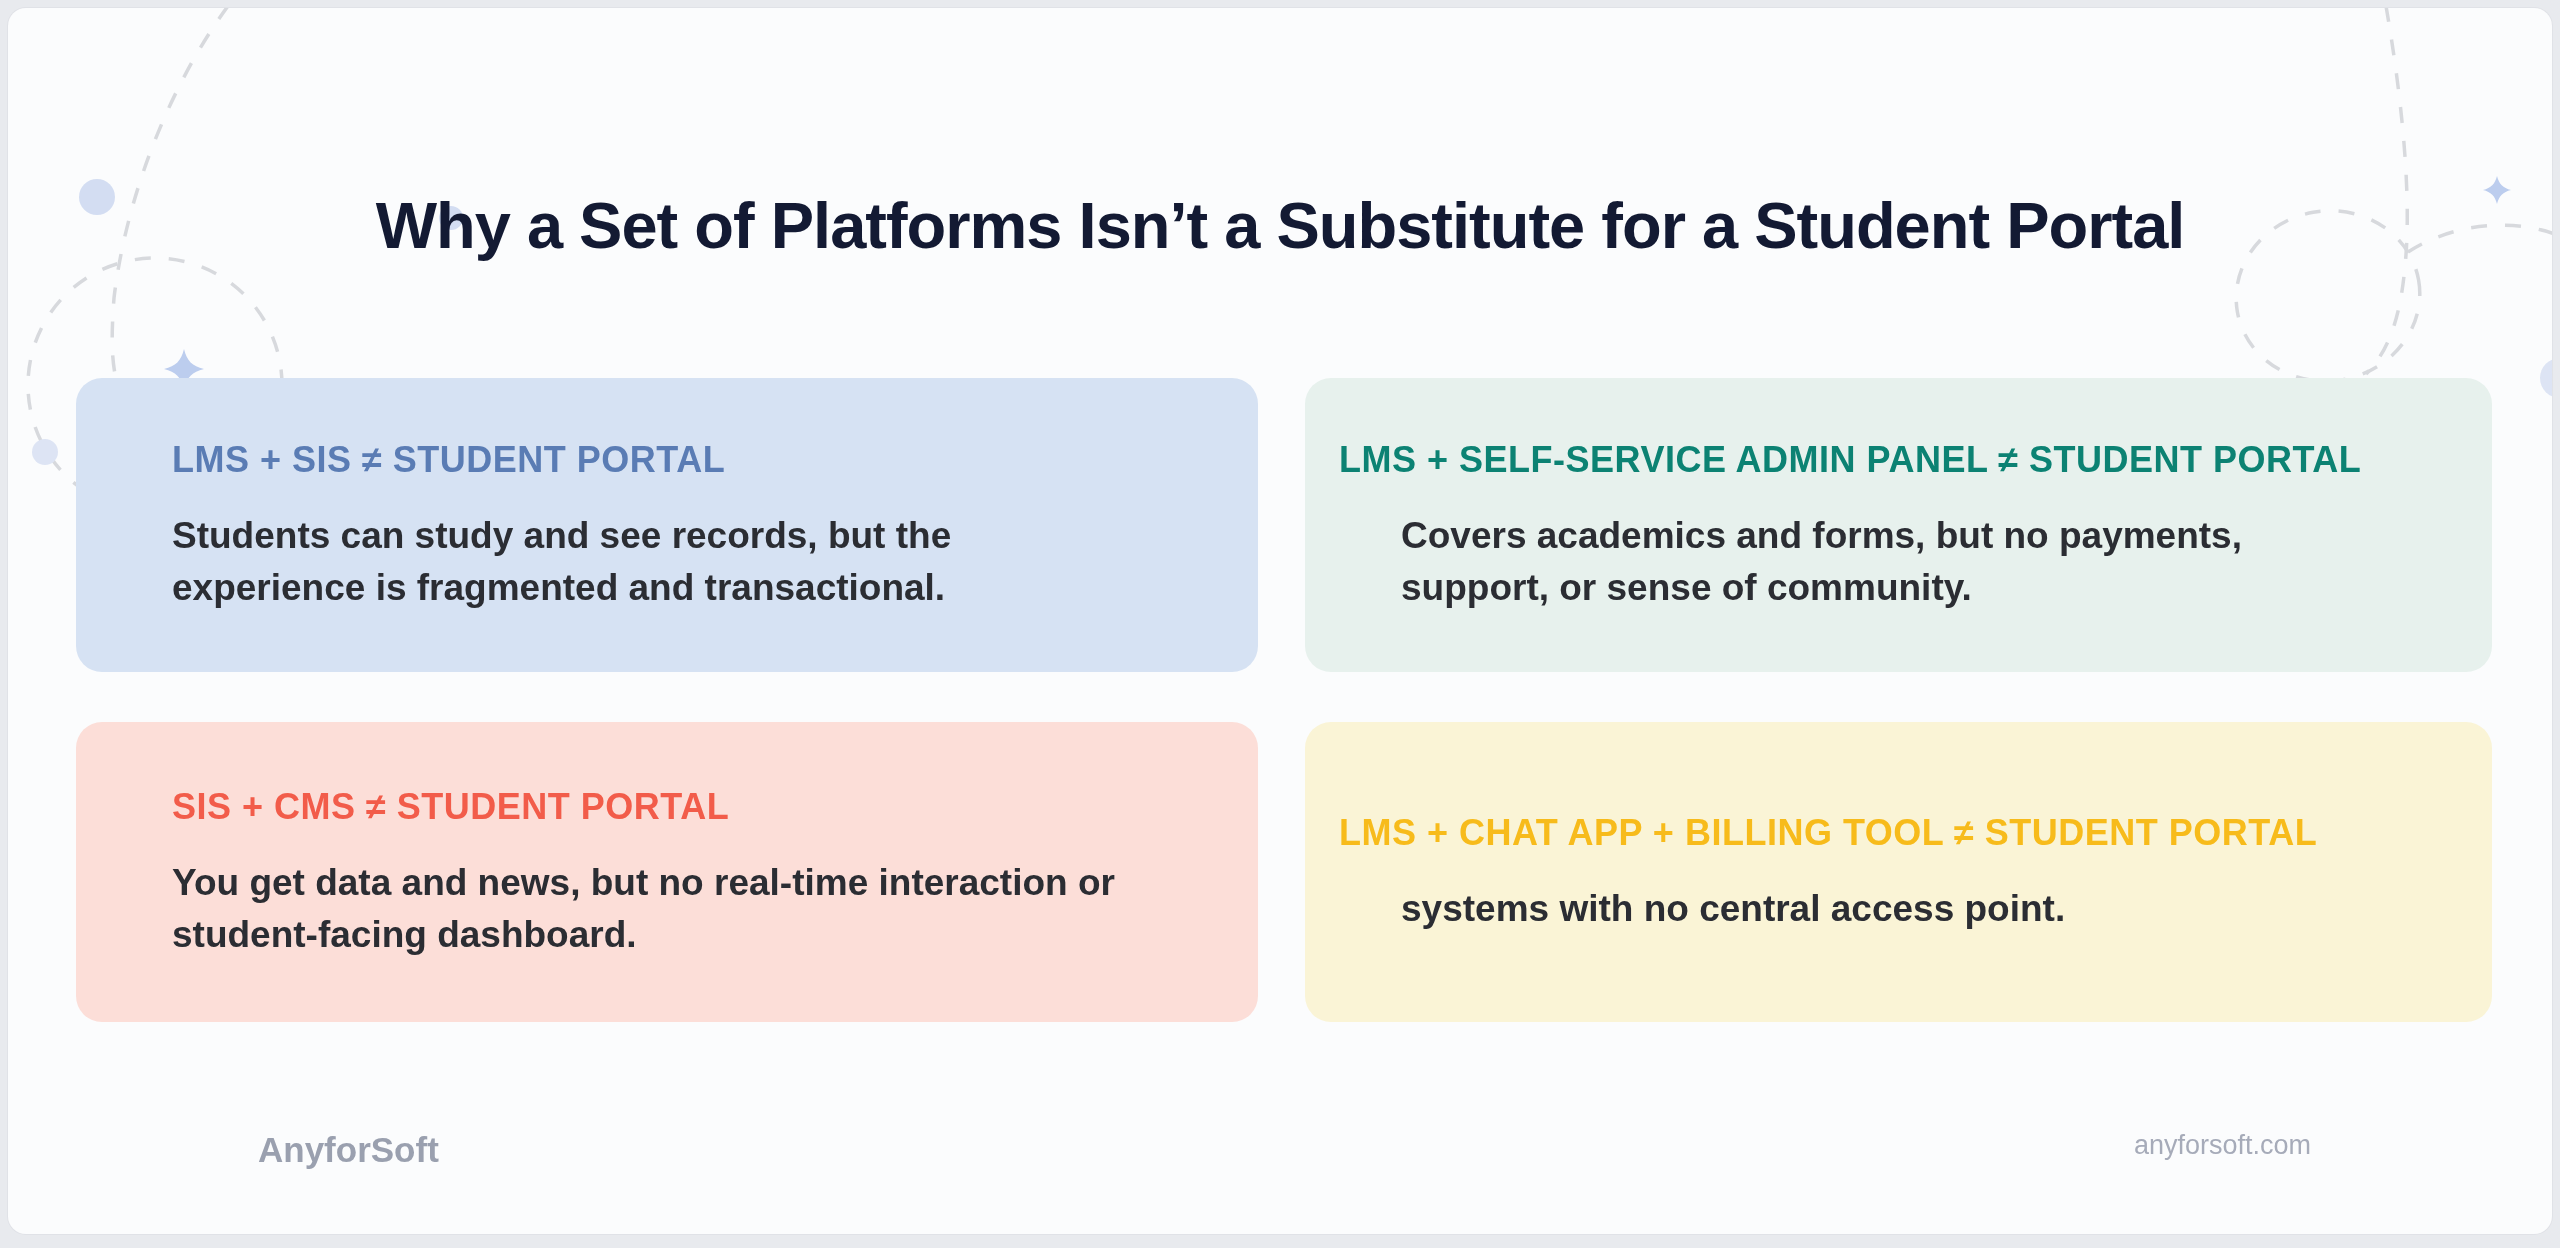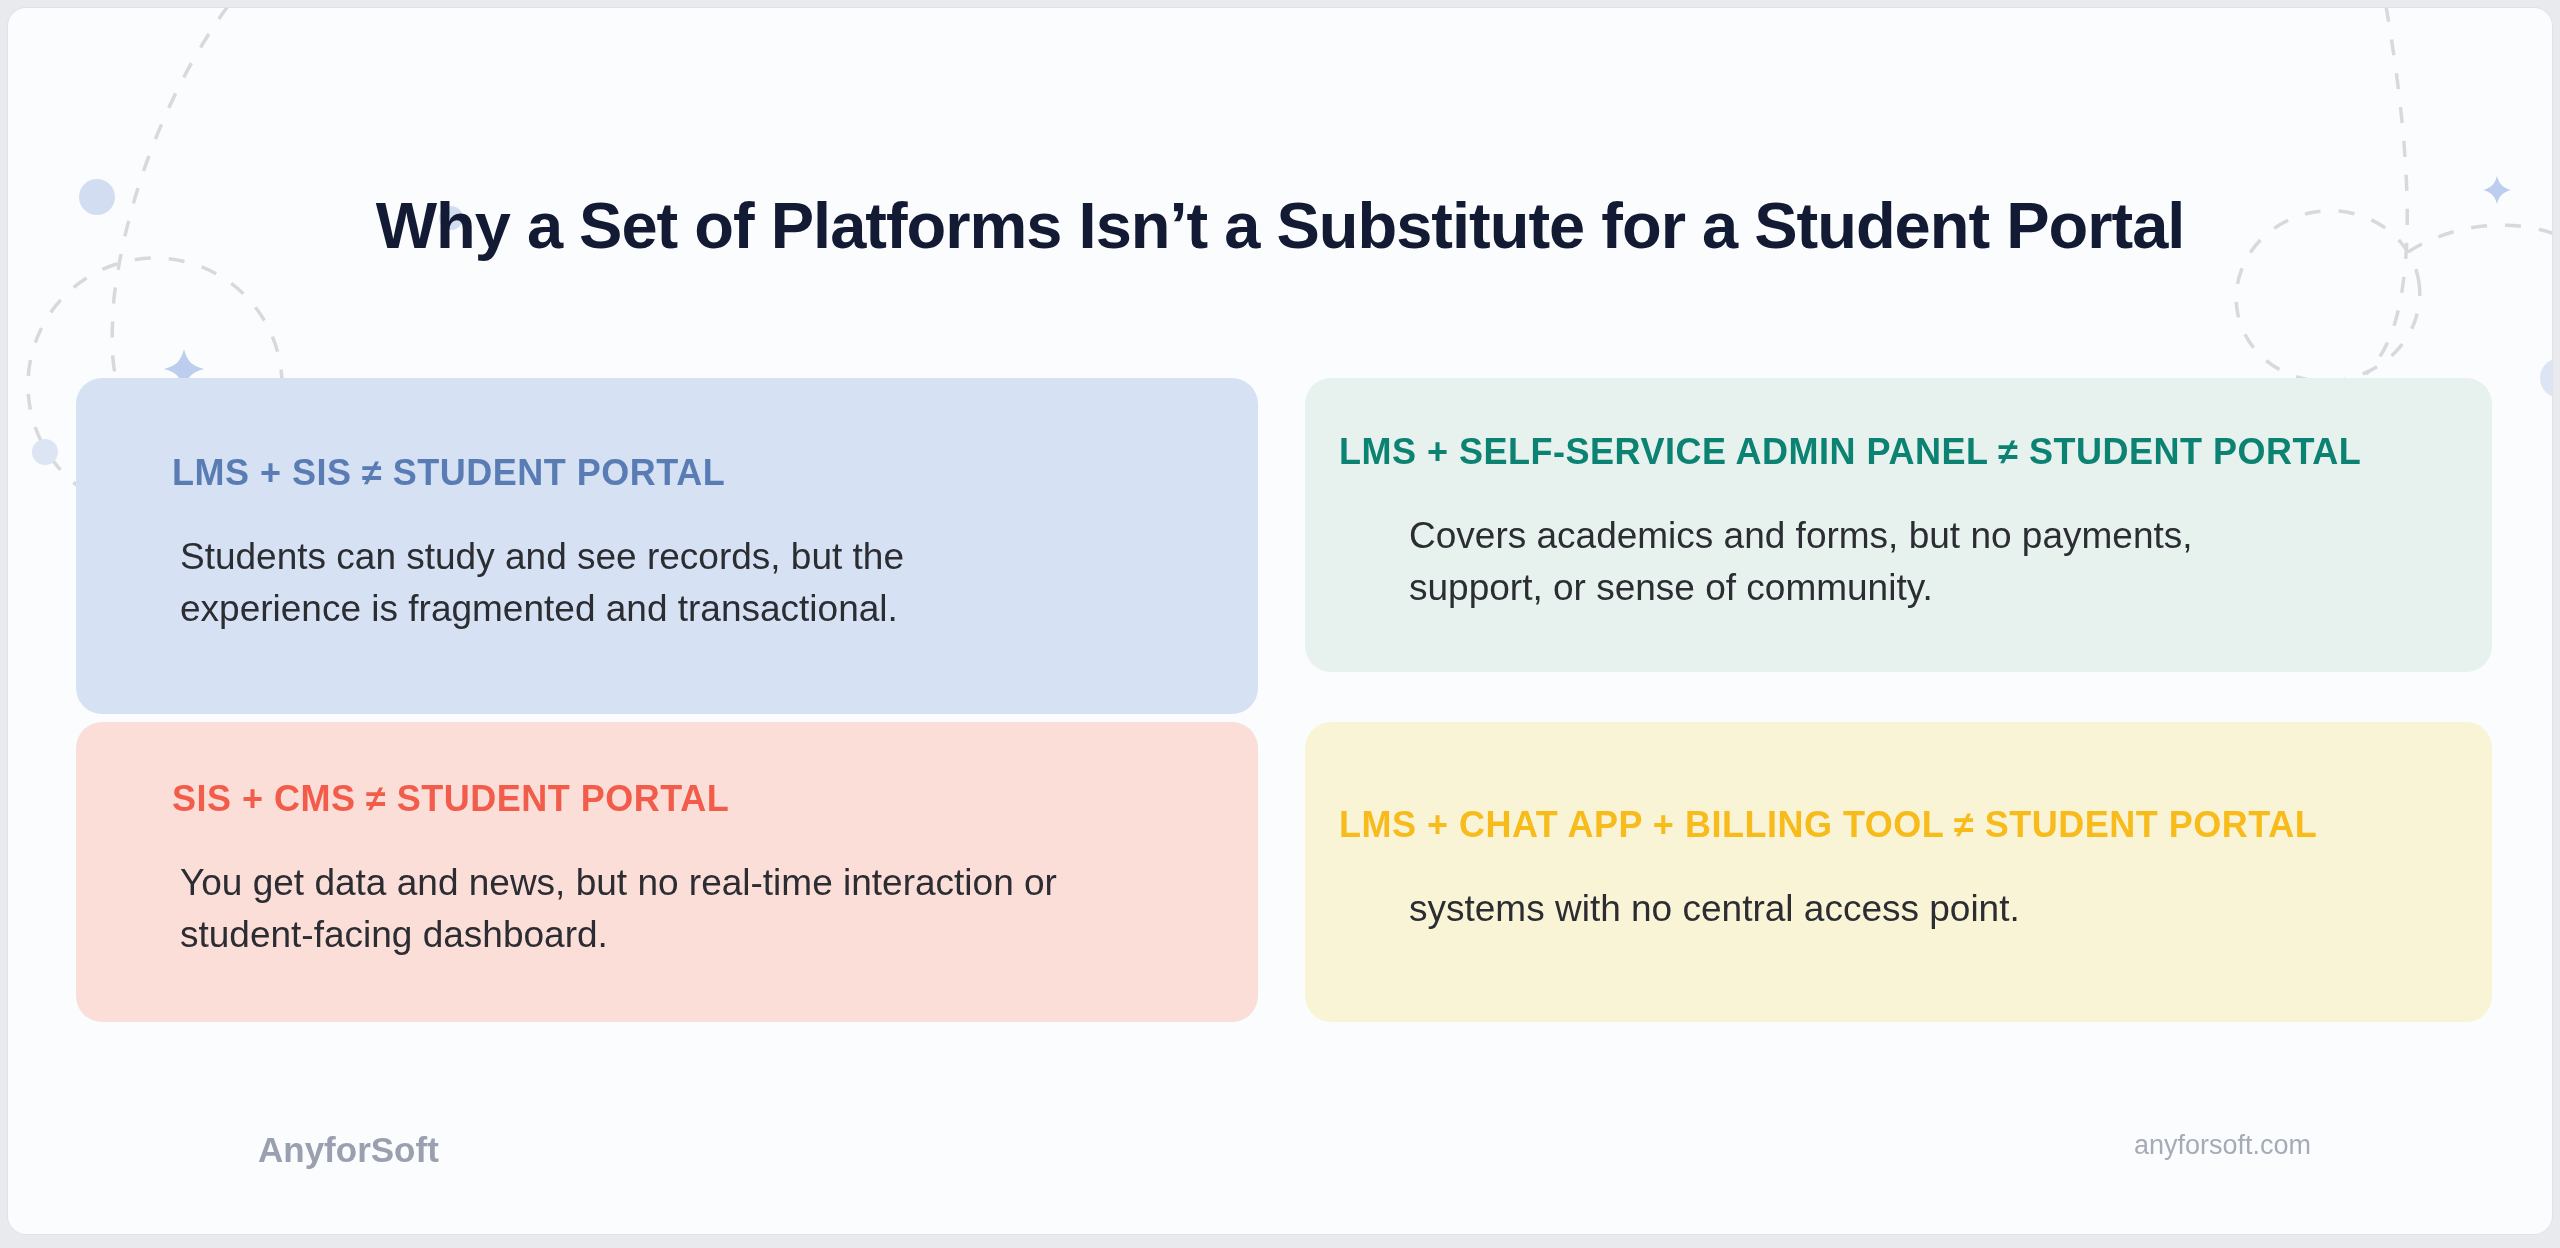--- a/index.html
+++ b/index.html
@@ -64,24 +64,24 @@
     font-weight: 800;
     letter-spacing: 0.5px;
     white-space: nowrap;
   }
   .card.right-col .card-heading {
     text-align: left;
     margin-left: -62px;
     margin-right: -62px;
   }
   .card-body {
-    margin: 8px;
+    margin: 0;
     font-size: 37px;
     line-height: 52px;
-    font-weight: 400;
+    font-weight: 700;
     color: var(--body-color, #2b2d33);
   }
   .card-body span { display: block; }
   .footer-brand {
     position: absolute;
     left: 250px; top: 1122px;
     font-size: 35px;
     font-weight: 600;
     color: var(--footer-brand-color, #9aa0af);
   }
@@ -109,21 +109,21 @@
 
     <path class="dash" d="M 2378,-2 C 2394,90 2404,190 2397,258 C 2392,315 2378,346 2358,366"></path>
     <ellipse class="dash" cx="2320" cy="288" rx="92" ry="85" transform="rotate(-10 2320 288)"></ellipse>
     <path class="dash" d="M 2400,244 C 2447,214 2507,210 2552,228"></path>
     <path class="sparkle" d="M 2489,168 C 2491,176 2495,180 2503,182 C 2495,184 2491,188 2489,196 C 2487,188 2483,184 2475,182 C 2483,180 2487,176 2489,168 Z"></path>
     <circle class="dot-light" cx="2552" cy="370" r="20"></circle>
   </svg>
 
   <h1 class="title">Why a Set of Platforms Isn’t a Substitute for a Student Portal</h1>
 
-  <section class="card left-col" style="left: 68px; top: 370px; width: 1182px; height: 336px; background: rgb(214, 226, 243);">
+  <section class="card left-col" style="left: 68px; top: 370px; width: 1182px; height: 294px; background: rgb(214, 226, 243);">
     <h2 class="card-heading" style="color: rgb(90, 124, 180);">LMS + SIS ≠ STUDENT PORTAL</h2>
     <p class="card-body">
       <span>Students can study and see records, but the</span>
       <span>experience is fragmented and transactional.</span>
     </p>
   </section>
 
   <section class="card right-col" style="left: 1297px; top: 370px; width: 1187px; height: 294px; background: rgb(231, 241, 237);">
     <h2 class="card-heading" style="color: rgb(12, 130, 115);">LMS + SELF-SERVICE ADMIN PANEL ≠ STUDENT PORTAL</h2>
     <p class="card-body">

